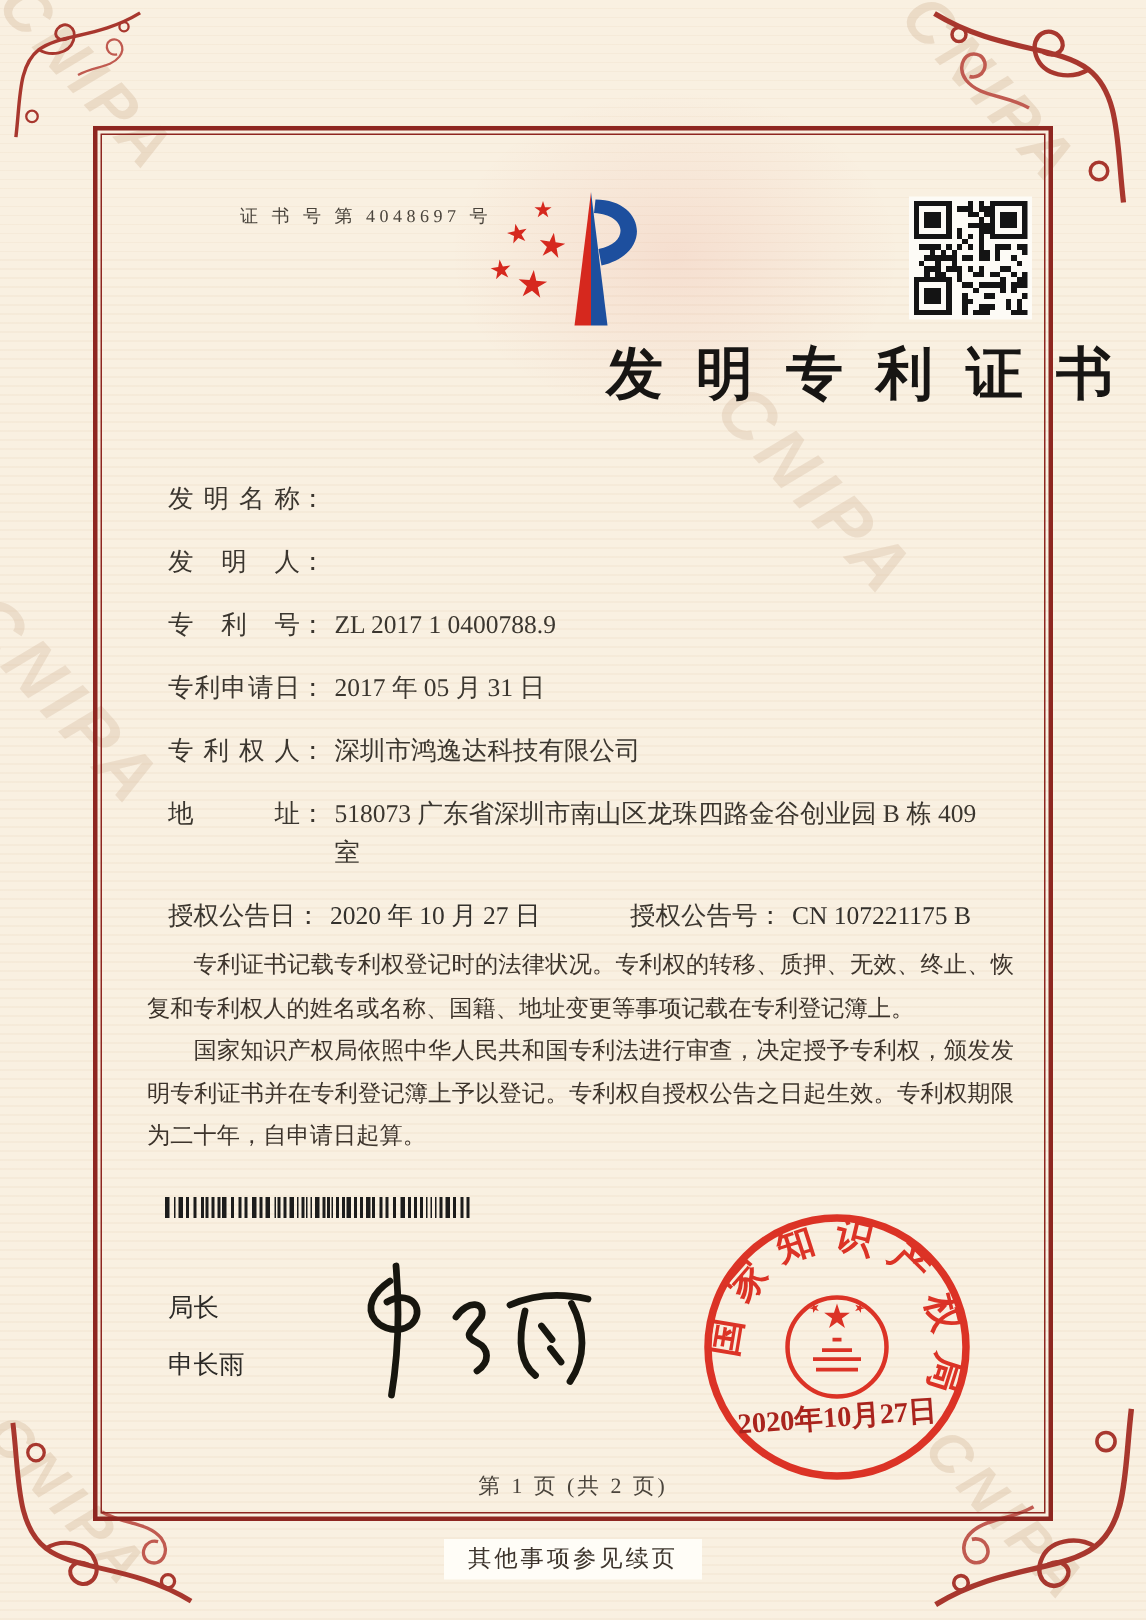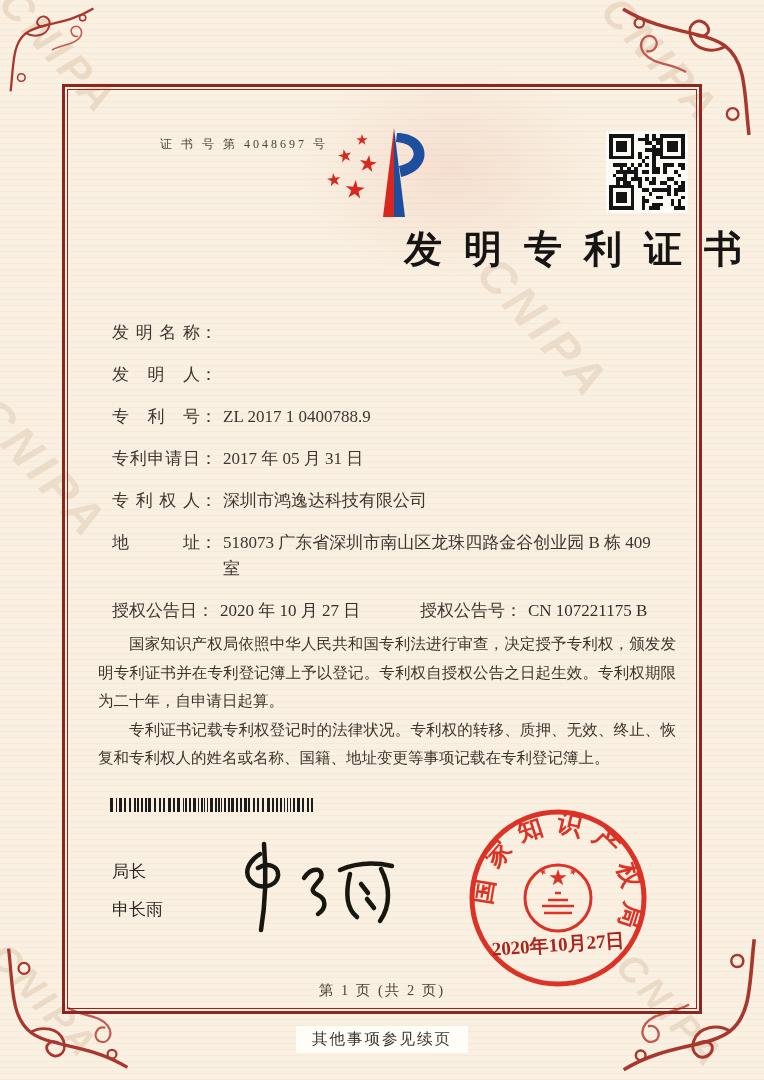--- a/index.html
+++ b/index.html
@@ -423,22 +423,22 @@
       <span class="grant-left">
         <span class="g-lbl">授权公告日</span><span class="colon">：</span><span>2020 年 10 月 27 日</span>
       </span>
       <span>
         <span class="g-lbl">授权公告号</span><span class="colon">：</span><span>CN 107221175 B</span>
       </span>
     </div>
   </div>
 
   <div class="paras">
+    <p>专利证书记载专利权登记时的法律状况。专利权的转移、质押、无效、终止、恢复和专利权人的姓名或名称、国籍、地址变更等事项记载在专利登记簿上。</p>
     <p>国家知识产权局依照中华人民共和国专利法进行审查，决定授予专利权，颁发发明专利证书并在专利登记簿上予以登记。专利权自授权公告之日起生效。专利权期限为二十年，自申请日起算。</p>
-    <p>专利证书记载专利权登记时的法律状况。专利权的转移、质押、无效、终止、恢复和专利权人的姓名或名称、国籍、地址变更等事项记载在专利登记簿上。</p>
   </div>
 
   <svg id="barcode-svg" class="barcode" width="205" height="14" viewBox="0 0 205 14">
       <rect x="0" y="0" width="3" height="14" fill="#1c1c1c"></rect>
       <rect x="6" y="0" width="1" height="14" fill="#1c1c1c"></rect>
       <rect x="9" y="0" width="3" height="14" fill="#1c1c1c"></rect>
       <rect x="14" y="0" width="2" height="14" fill="#1c1c1c"></rect>
       <rect x="19" y="0" width="2" height="14" fill="#1c1c1c"></rect>
       <rect x="24" y="0" width="2" height="14" fill="#1c1c1c"></rect>
       <rect x="27" y="0" width="2" height="14" fill="#1c1c1c"></rect>

